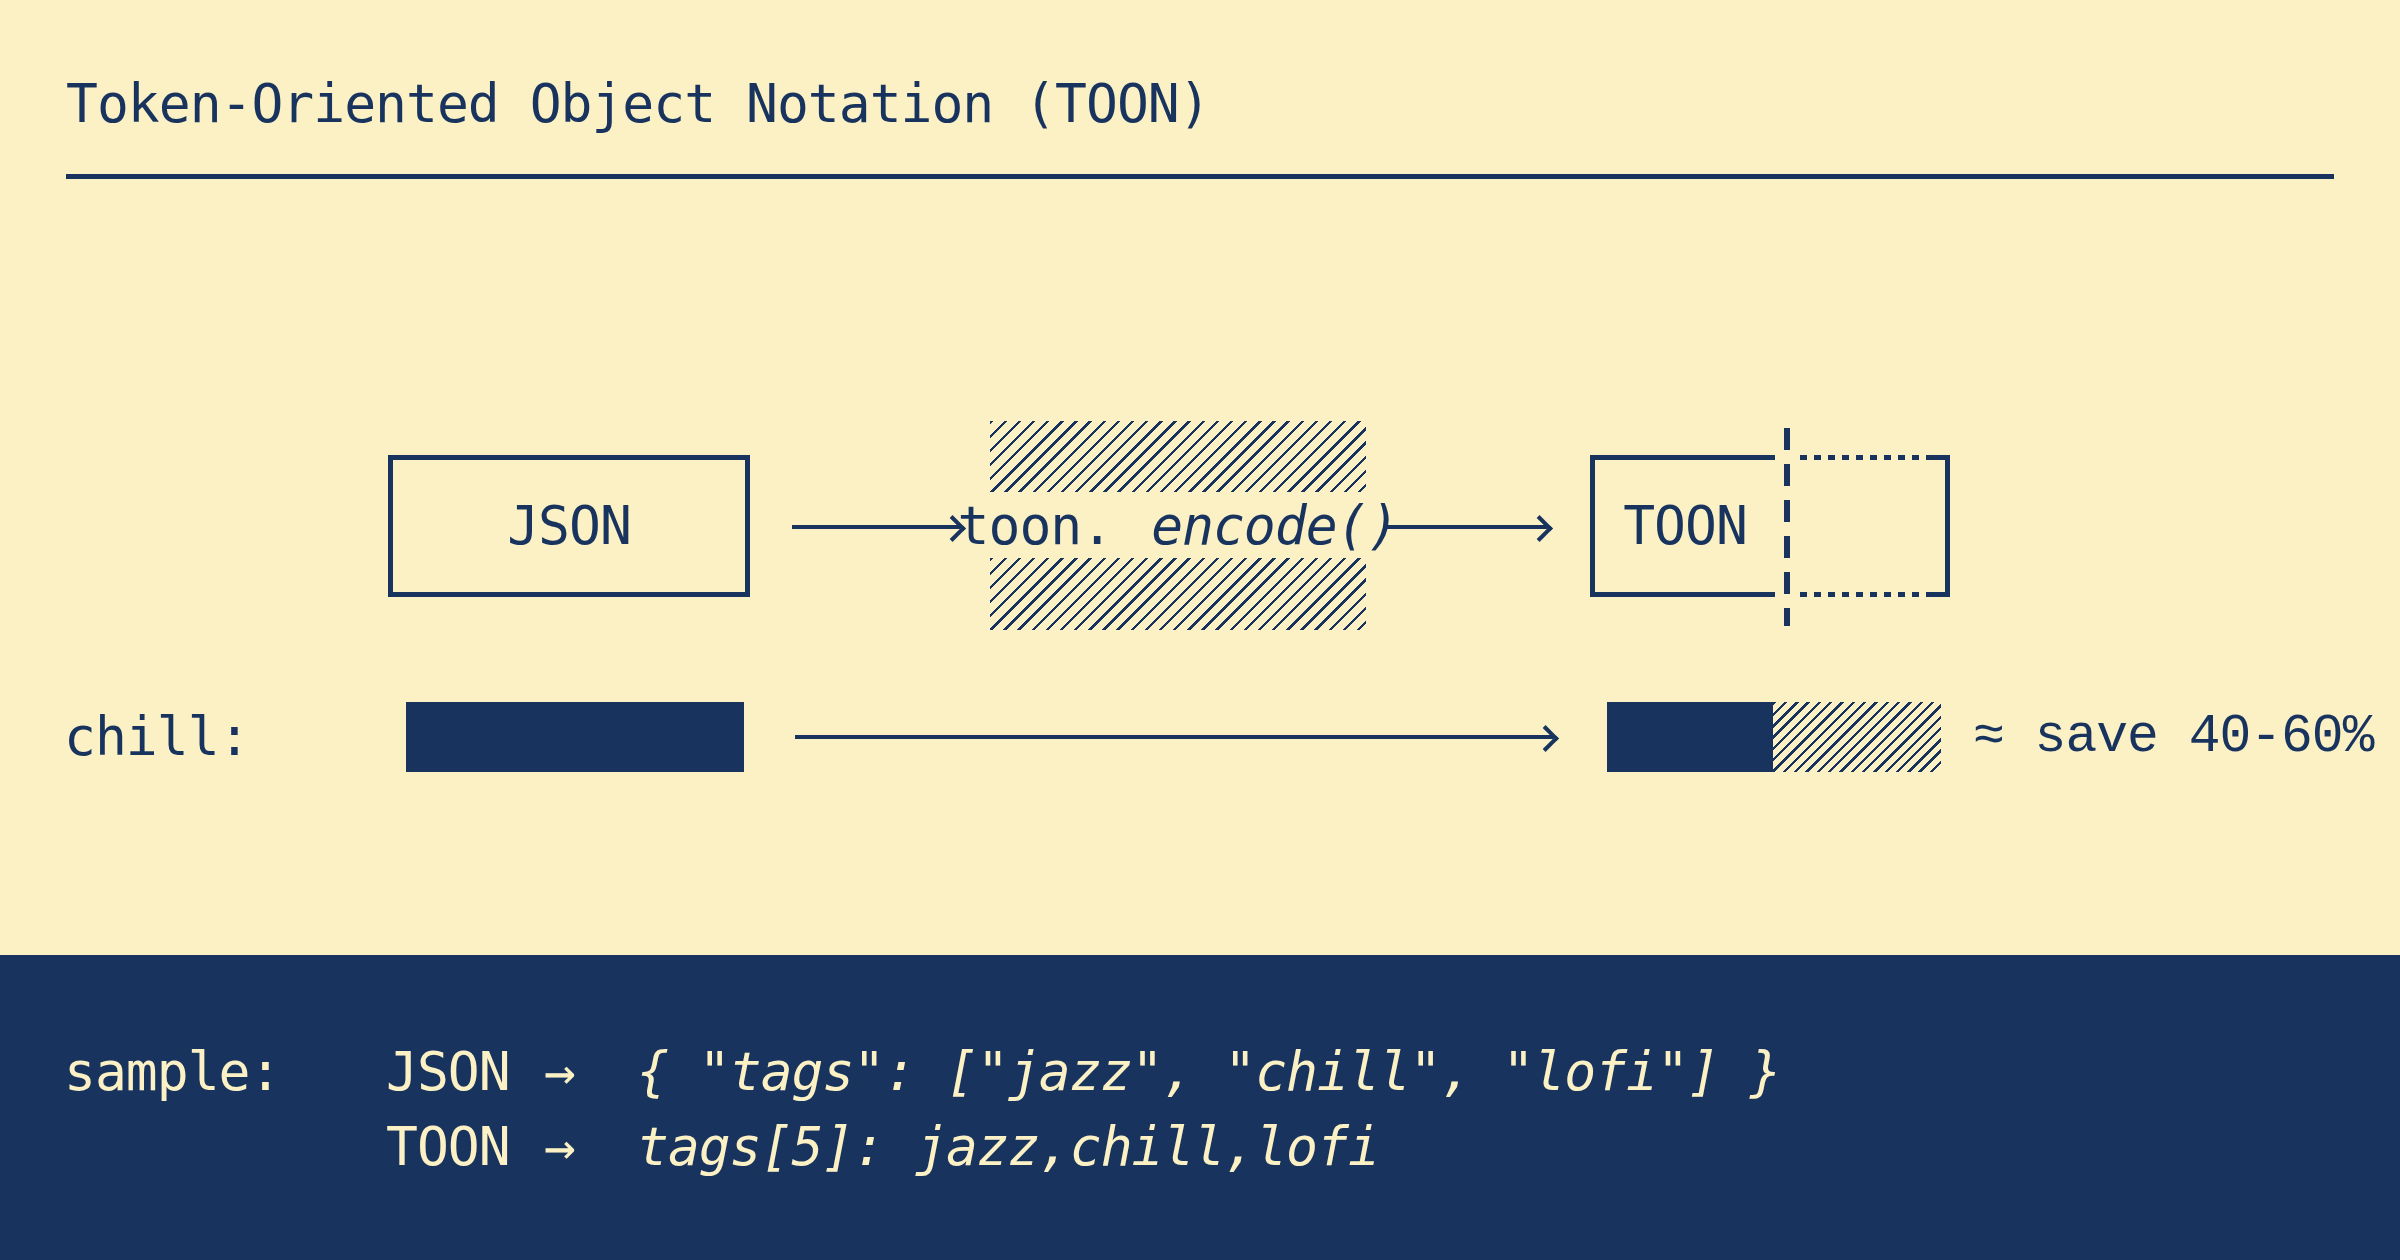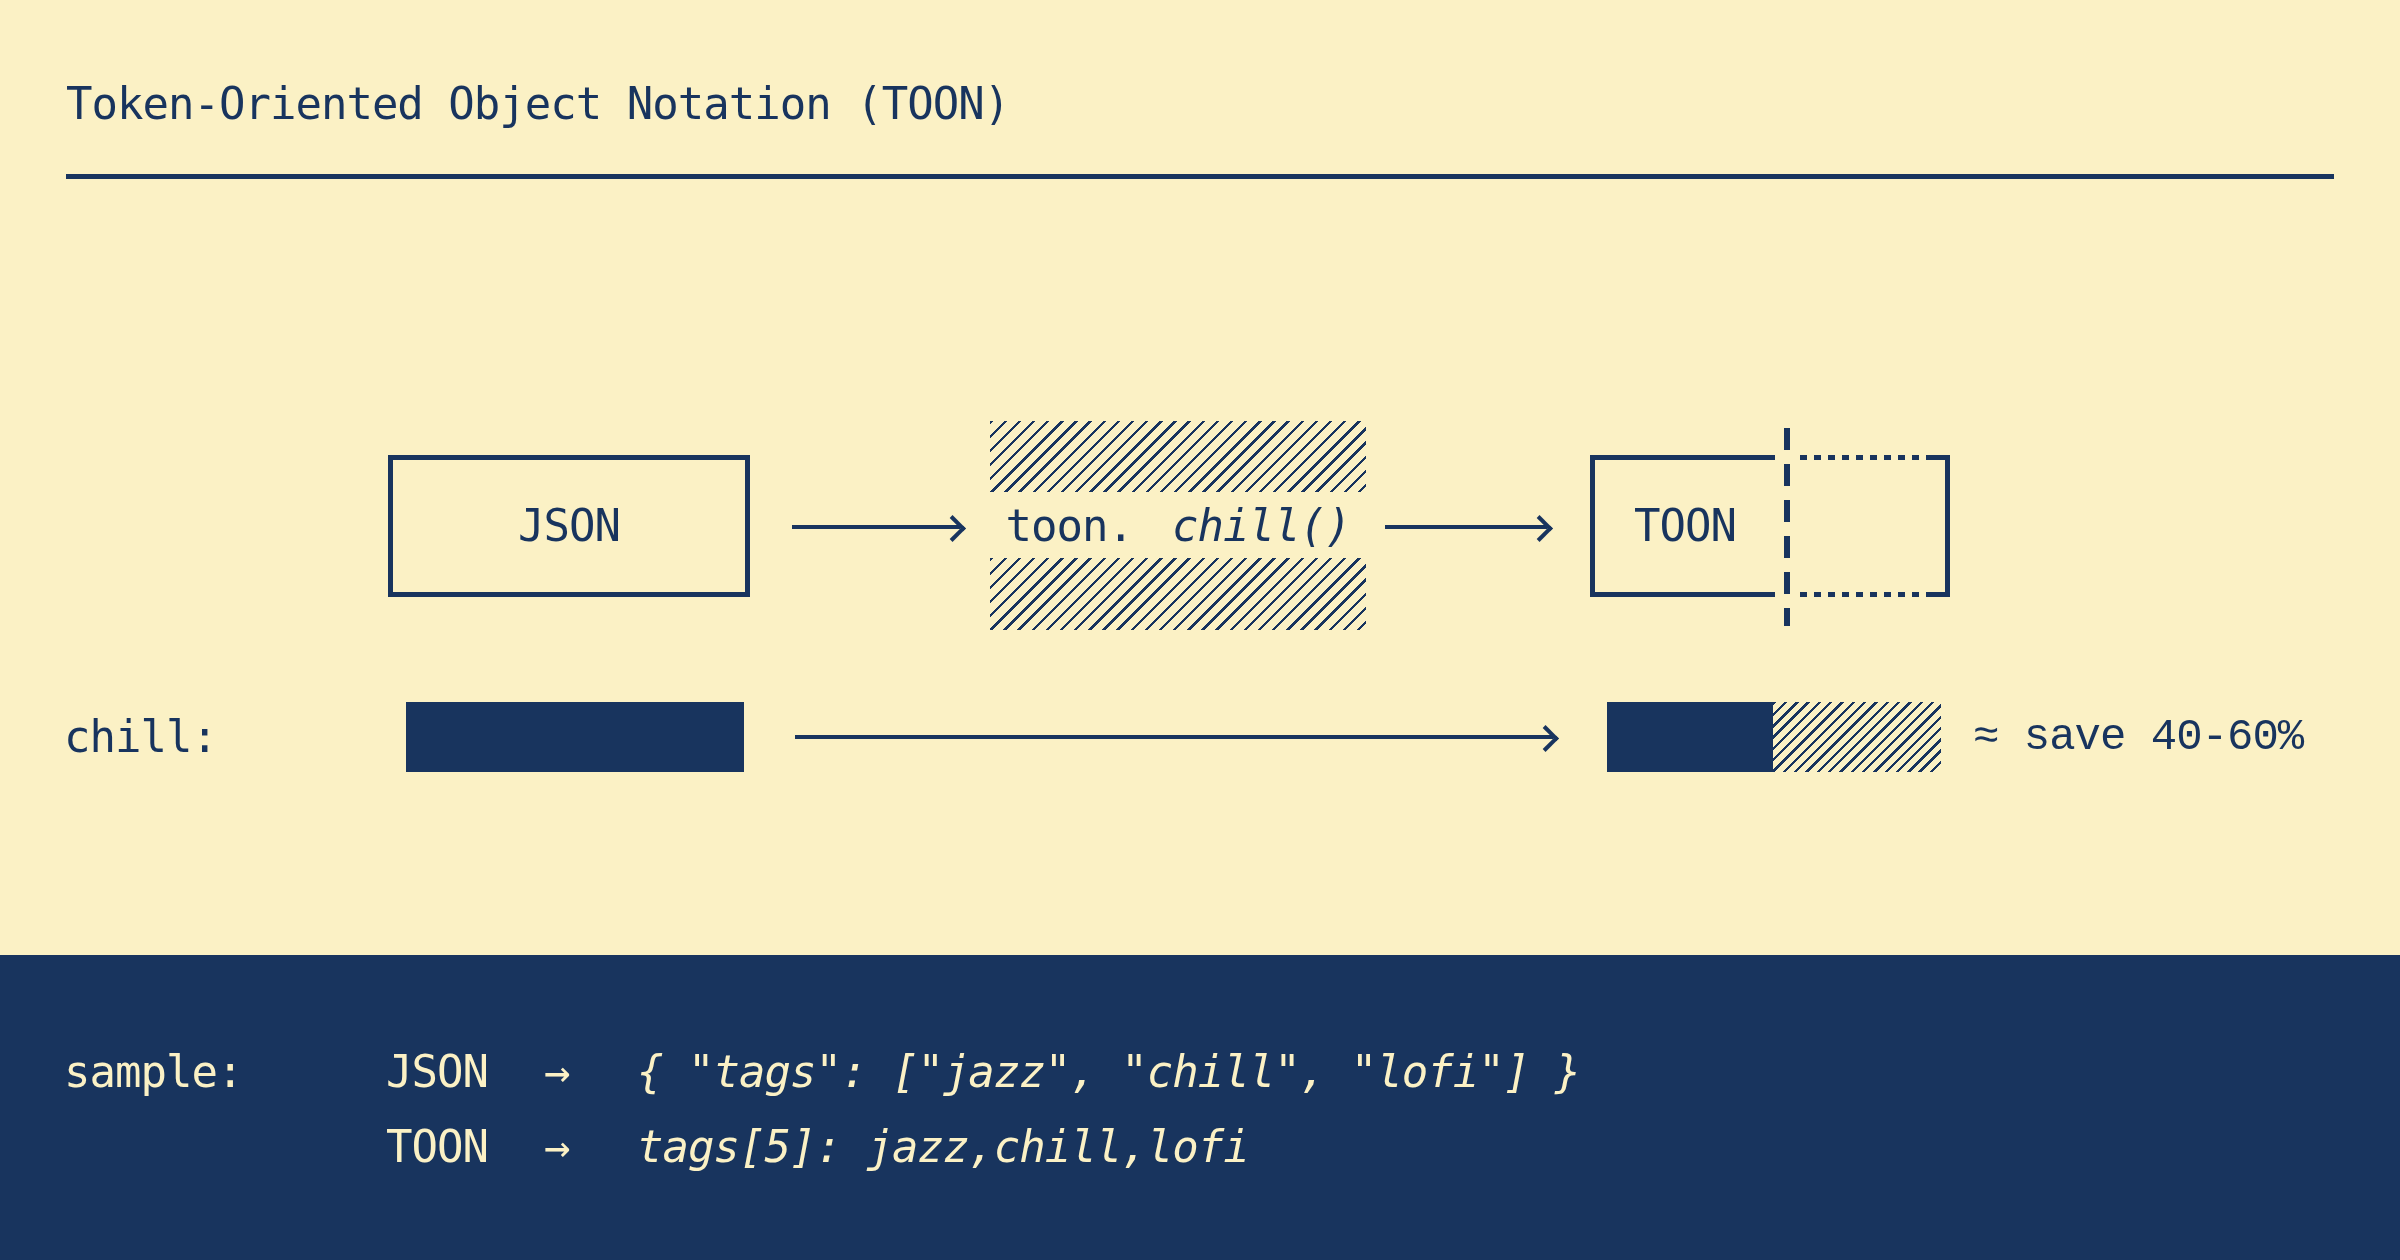--- a/index.html
+++ b/index.html
@@ -4,21 +4,21 @@
 <style>
   :root{
     --navy:#18345E;
     --cream:#FBF1C5;
   }
   html,body{margin:0;padding:0;background:var(--cream);}
   .canvas{
     position:relative;width:2400px;height:1260px;overflow:hidden;
     background:var(--cream);color:var(--navy);
     font-family:"DejaVu Sans Mono","Liberation Mono",monospace;
-    font-size:44px;letter-spacing:-1px;
+    font-size:53px;letter-spacing:-1px;
   }
   .abs{position:absolute;}
   .txt{white-space:pre;line-height:56px;}
   .vcenter70{line-height:70px;height:70px;}
   .divider{background:var(--navy);height:5px;}
   .box{
     border:5px solid var(--navy);box-sizing:border-box;
     display:flex;align-items:center;justify-content:center;
   }
   .box-open-right{border-right:none;}
@@ -65,21 +65,21 @@
 
   <div class="abs box" style="left:388px;top:455px;width:362px;height:142px;">
     <span class="txt">JSON</span>
   </div>
 
   <div class="abs arrow" style="left:792px;top:525px;width:168px;"></div>
 
   <div class="abs hatch" style="left:990px;top:421px;width:376px;height:71px;"></div>
   <div class="abs encoder-label" style="left:990px;top:421px;width:376px;height:210px;gap:39px;">
     <span class="txt">toon.</span>
-      <span class="txt italic">chill()</span>
+      <span class="txt italic">encode()</span>
   </div>
   <div class="abs hatch" style="left:990px;top:558px;width:376px;height:72px;"></div>
 
   <div class="abs arrow" style="left:1385px;top:525px;width:162px;"></div>
 
   <div class="abs box box-open-right" style="left:1590px;top:455px;width:185px;height:142px;">
     <span class="txt">TOON</span>
   </div>
   <div class="abs cut-line" style="left:1784px;top:428px;height:198px;"></div>
   <div class="abs dotted-edge" style="left:1800px;top:455px;width:126px;"></div>

